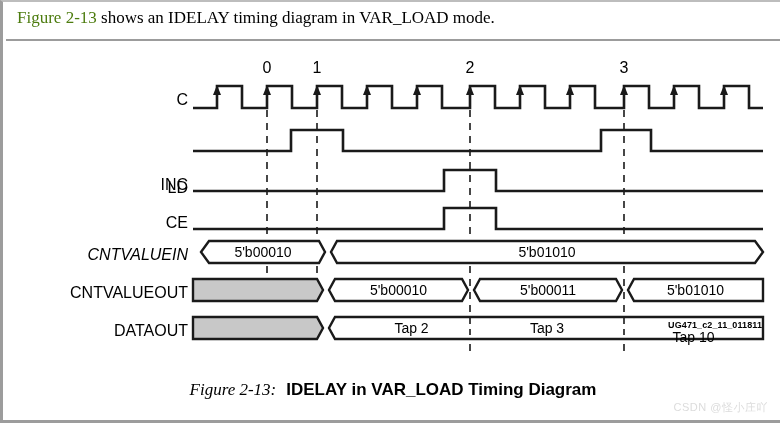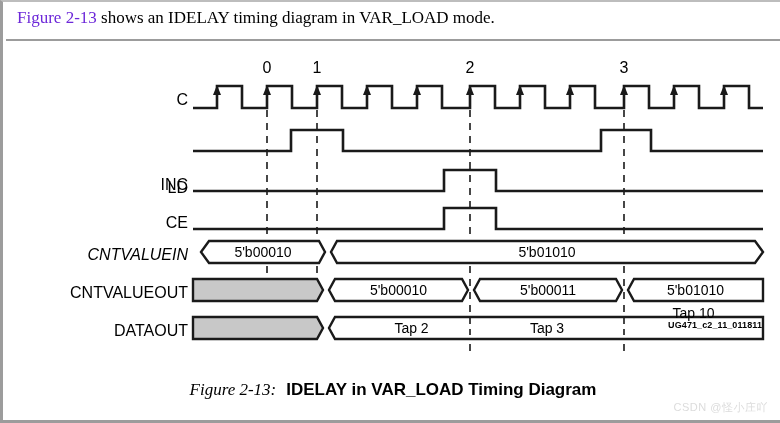--- a/index.html
+++ b/index.html
@@ -15,21 +15,21 @@
     border-left:3px solid #9c9c9c;
     border-top:2px solid #bdbdbd;
     border-bottom:3px solid #9c9c9c;
     background:#fff;
   }
   #intro-line{
     position:absolute;left:14px;top:6px;width:740px;height:26px;
     font-family:"Liberation Serif", serif;
     font-size:17px;color:#000;white-space:nowrap;
   }
-  #intro-line .figref{color:#6d28d9;text-align:right;}
+  #intro-line .figref{color:#4d7c0f;text-align:right;}
   .rule-under-intro{
     position:absolute;left:3px;top:37px;width:777px;height:2px;background:#9c9c9c;
   }
   
   #diagram{
     position:absolute;left:0;top:39px;width:780px;height:330px;
   }
   #wave-svg{position:absolute;left:0;top:0;}
   
   .sig-label{
@@ -182,21 +182,21 @@
 
     <div class="bus-text" style="left:198px;top:203px;width:124px;">5'b00010</div>
     <div class="bus-text" style="left:328px;top:203px;width:432px;">5'b01010</div>
 
     <div class="bus-text" style="left:326px;top:241px;width:139px;">5'b00010</div>
     <div class="bus-text" style="left:471px;top:241px;width:148px;text-align:center;">5'b00011</div>
     <div class="bus-text" style="left:625px;top:241px;width:135px;">5'b01010</div>
 
     <div class="bus-text" style="left:338px;top:279px;width:141px;">Tap 2</div>
     <div class="bus-text" style="left:467px;top:279px;width:154px;">Tap 3</div>
-    <div class="bus-text" style="left:621px;top:264px;width:139px;">Tap 10</div>
+    <div class="bus-text" style="left:621px;top:288px;width:139px;">Tap 10</div>
 
   </div>
 
   <div id="doc-id">UG471_c2_11_011811</div>
 
   <div id="caption">
     <span class="cap-num">Figure 2-13:</span><span class="cap-title">IDELAY in VAR_LOAD Timing Diagram</span>
   </div>
 
   <div id="watermark">CSDN @怪小庄吖</div>

